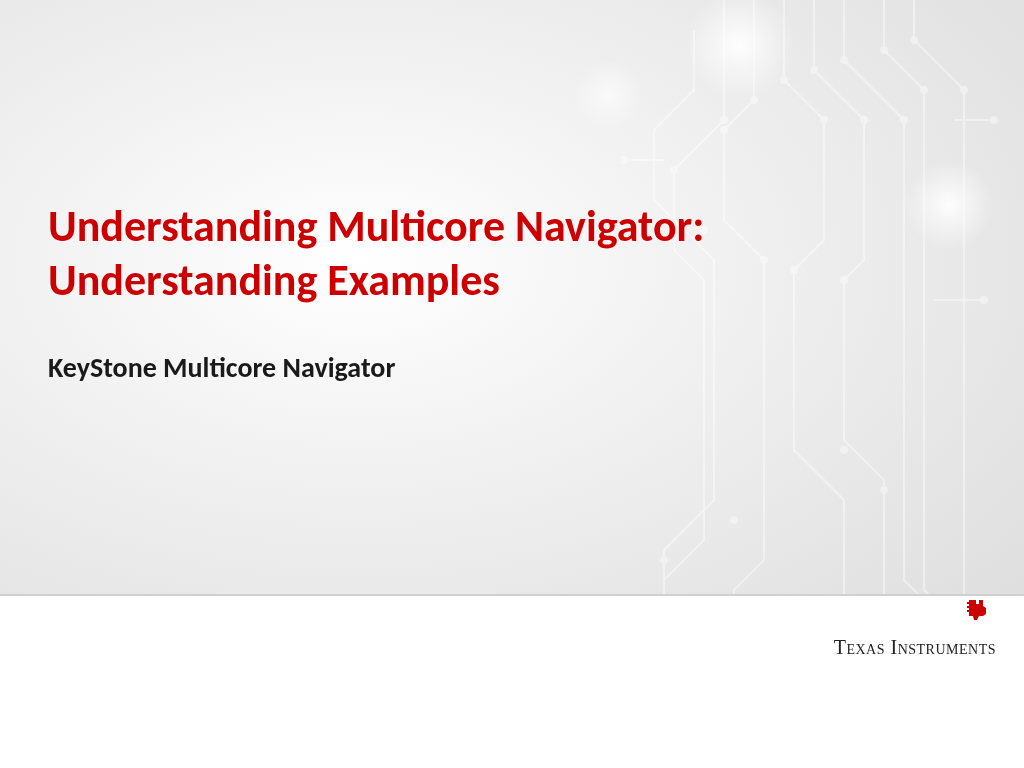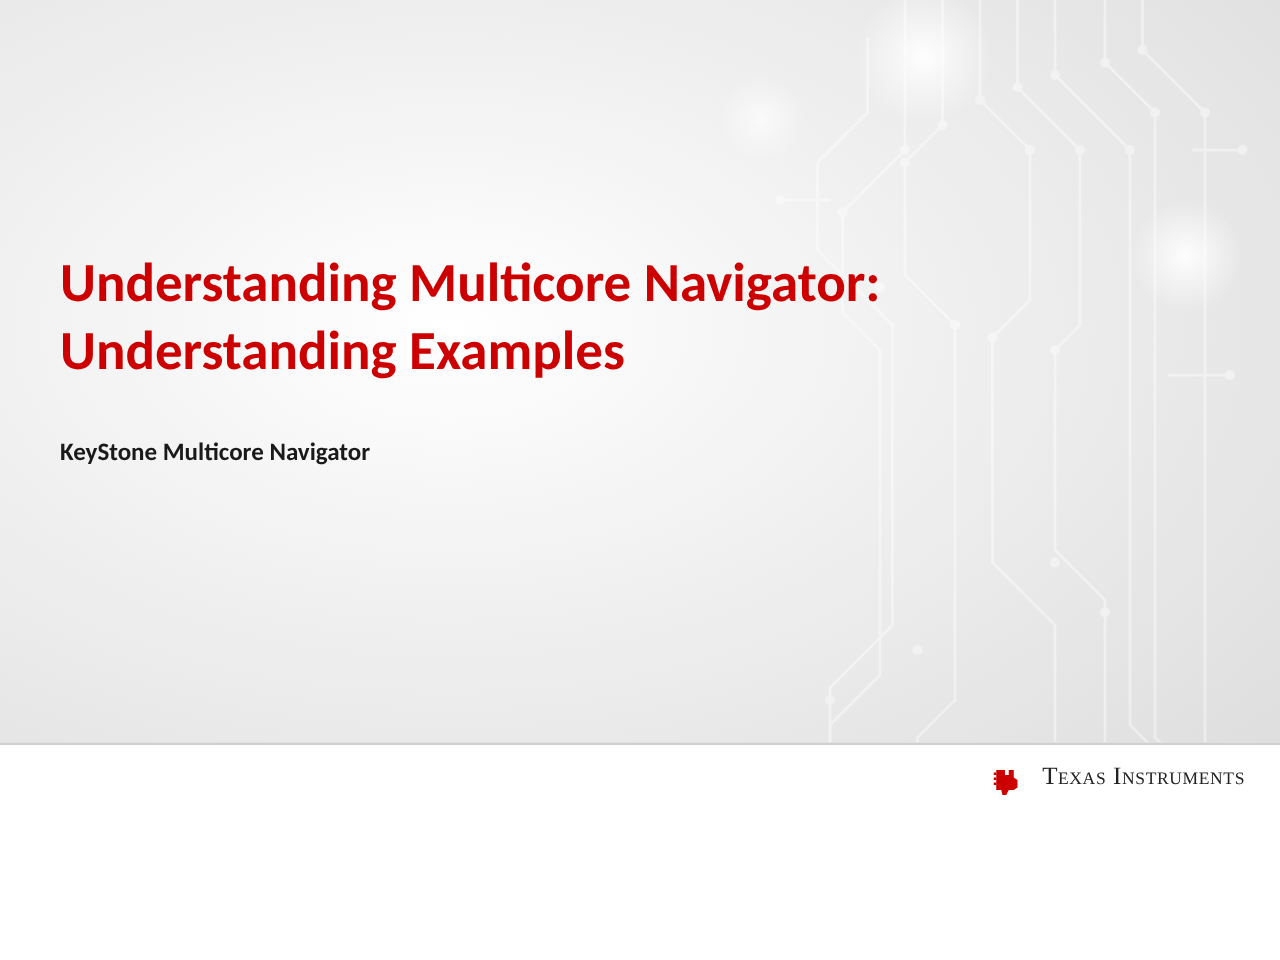--- a/index.html
+++ b/index.html
@@ -39,41 +39,42 @@
     width: 880px;
     font-size: 44px;
     font-weight: 700;
     line-height: 1.22;
     color: #cc0000;
   }
   .subtitle {
     position: absolute;
     left: 48px;
     top: 350px;
-    font-size: 20px;
+    font-size: 28px;
     font-weight: 700;
     color: #1a1a1a;
   }
   .footer {
     position: absolute;
     left: 0;
     bottom: 0;
     width: 1024px;
     height: 62px;
     background: #ffffff;
     border-top: 2px solid #d0d0d0;
     display: flex;
     align-items: center;
     justify-content: flex-end;
     padding-right: 28px;
   }
   .logo {
     display: flex;
-    align-items: flex-start;
+    align-items: flex-end;
     gap: 10px;
+    flex-direction: column;
   }
   .logo-text {
     font-family: "Times New Roman", Georgia, serif;
     font-size: 20px;
     letter-spacing: 0.5px;
     color: #222;
     font-weight: 400;
   }
   .logo-text .sc { font-variant: small-caps; }
 </style>

